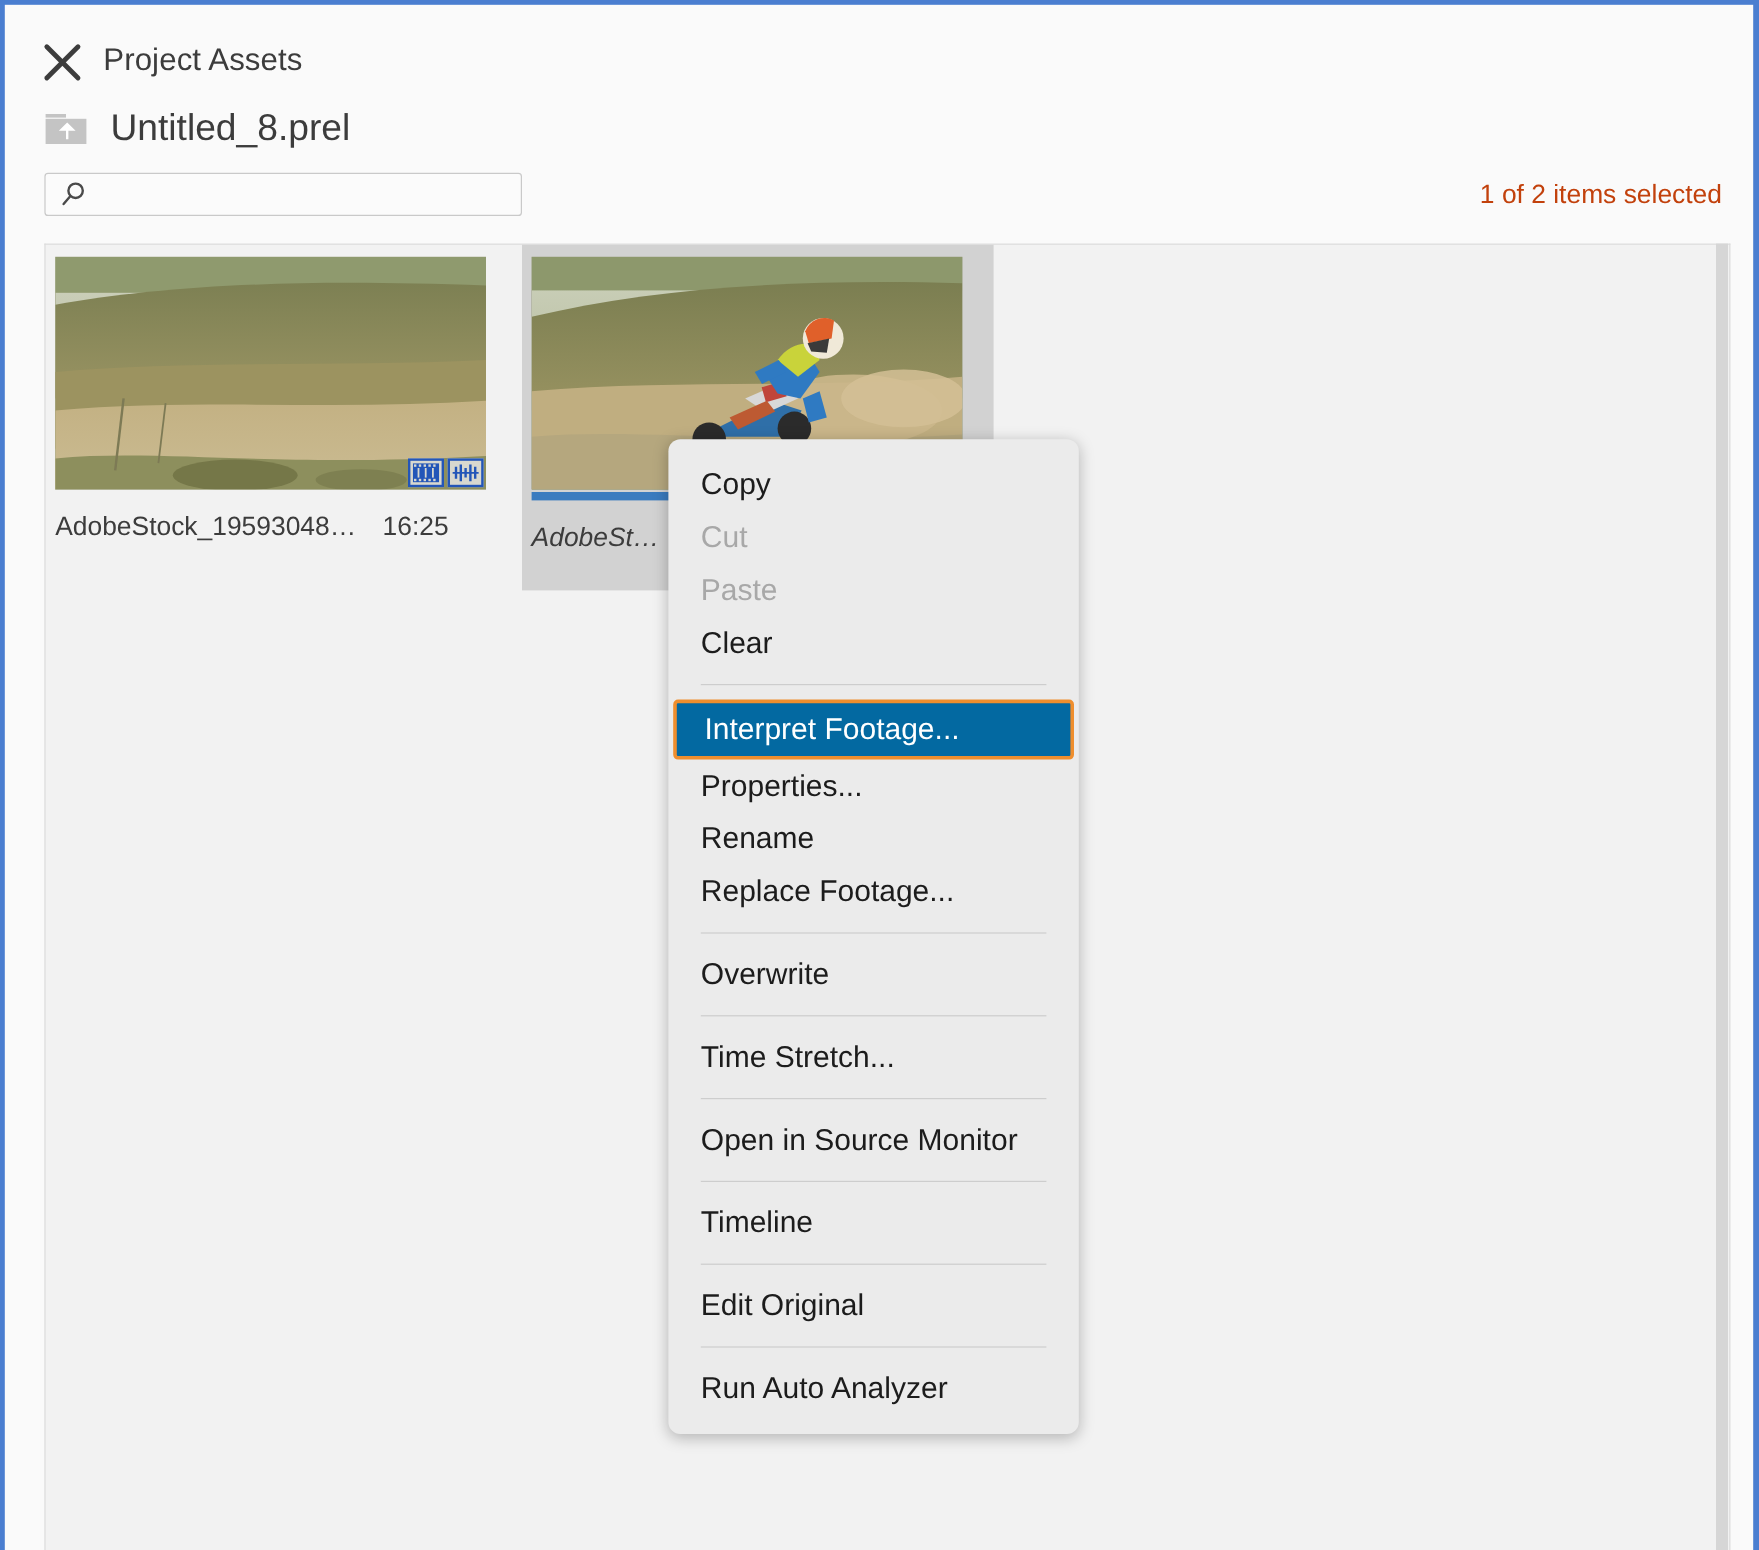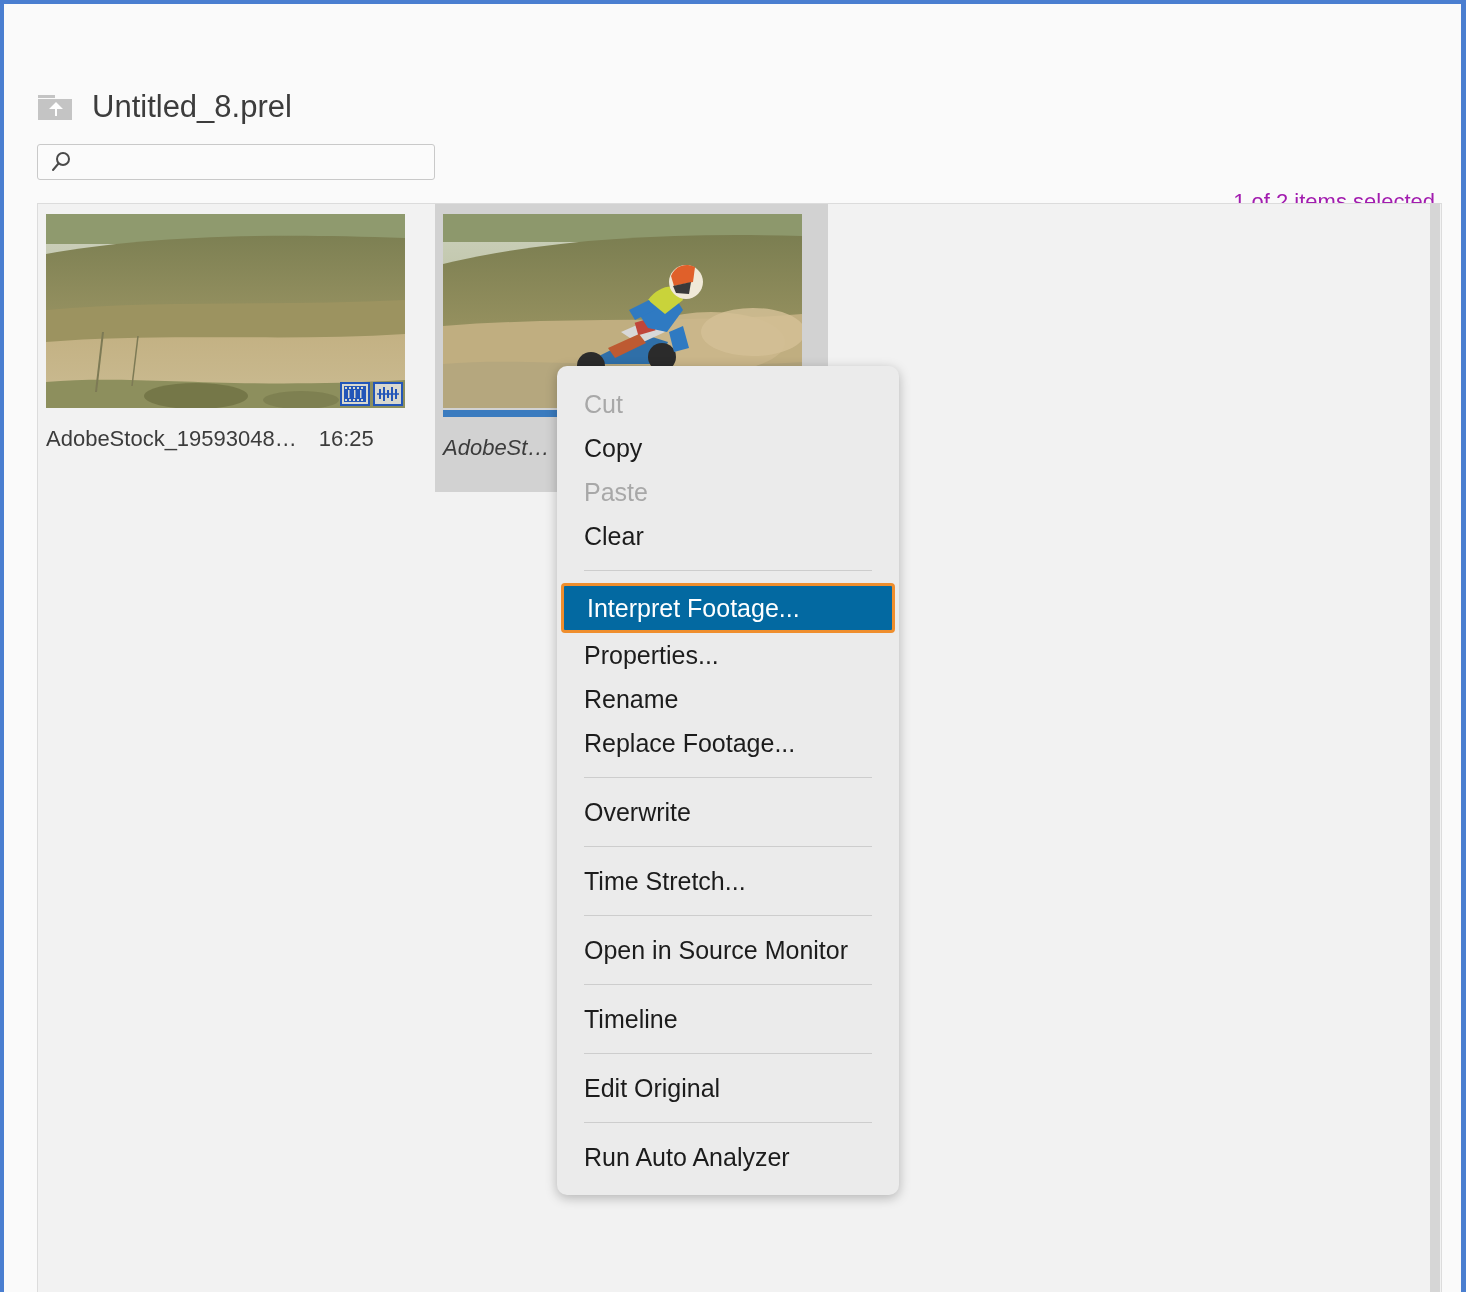--- a/index.html
+++ b/index.html
@@ -110,22 +110,21 @@
     color: #3c3c3c;
     height: 100%;
     padding: 0;
   }
 
   #selection-count {
     position: absolute;
     right: 26px;
     top: 145px;
     font-size: 22px;
-    color: #a21caf;
-    margin-top: 40px;
+    color: #c2410c;
   }
 
   
   #asset-panel {
     position: absolute;
     left: 33px;
     top: 199px;
     width: 1405px;
     height: 1093px;
     box-sizing: border-box;
@@ -230,20 +229,29 @@
     height: 1px;
     background: #cdcdcd;
     margin: 12px 27px 12px 27px;
   }
 </style>
 </head>
 <body>
 
 <div id="window">
 
+  <div id="titlebar">
+    <div id="close-btn">
+      <svg width="36" height="36" viewBox="0 0 36 36">
+        <line x1="5" y1="5" x2="31" y2="31" stroke="#3c3c3c" stroke-width="4" stroke-linecap="round"></line>
+        <line x1="31" y1="5" x2="5" y2="31" stroke="#3c3c3c" stroke-width="4" stroke-linecap="round"></line>
+      </svg>
+    </div>
+    <div id="panel-title">Project Assets</div>
+  </div>
 
   <div id="project-row">
     <div id="folder-up-icon">
       <svg width="38" height="28" viewBox="0 0 38 28">
         <rect x="1" y="5" width="34" height="21" fill="#c4c4c4"></rect>
         <rect x="1" y="1" width="17" height="3" fill="#c4c4c4"></rect>
         <path d="M18 22 L18 15 L12 15 L19 8 L26 15 L20 15 L20 22 Z" fill="#ffffff"></path>
       </svg>
     </div>
     <div id="project-name">Untitled_8.prel</div>
@@ -371,22 +379,22 @@
       <div class="asset-label">
         <span>AdobeSt…</span>
       </div>
     </div>
 
   </div>
 
   <div id="scroll-track"></div>
 
   <div id="context-menu">
+    <div class="menu-item">Copy</div>
     <div class="menu-item disabled">Cut</div>
-    <div class="menu-item">Copy</div>
     <div class="menu-item disabled">Paste</div>
     <div class="menu-item">Clear</div>
     <div class="menu-sep"></div>
     <div class="menu-item highlighted">Interpret Footage...</div>
     <div class="menu-item">Properties...</div>
     <div class="menu-item">Rename</div>
     <div class="menu-item">Replace Footage...</div>
     <div class="menu-sep"></div>
     <div class="menu-item">Overwrite</div>
     <div class="menu-sep"></div>

